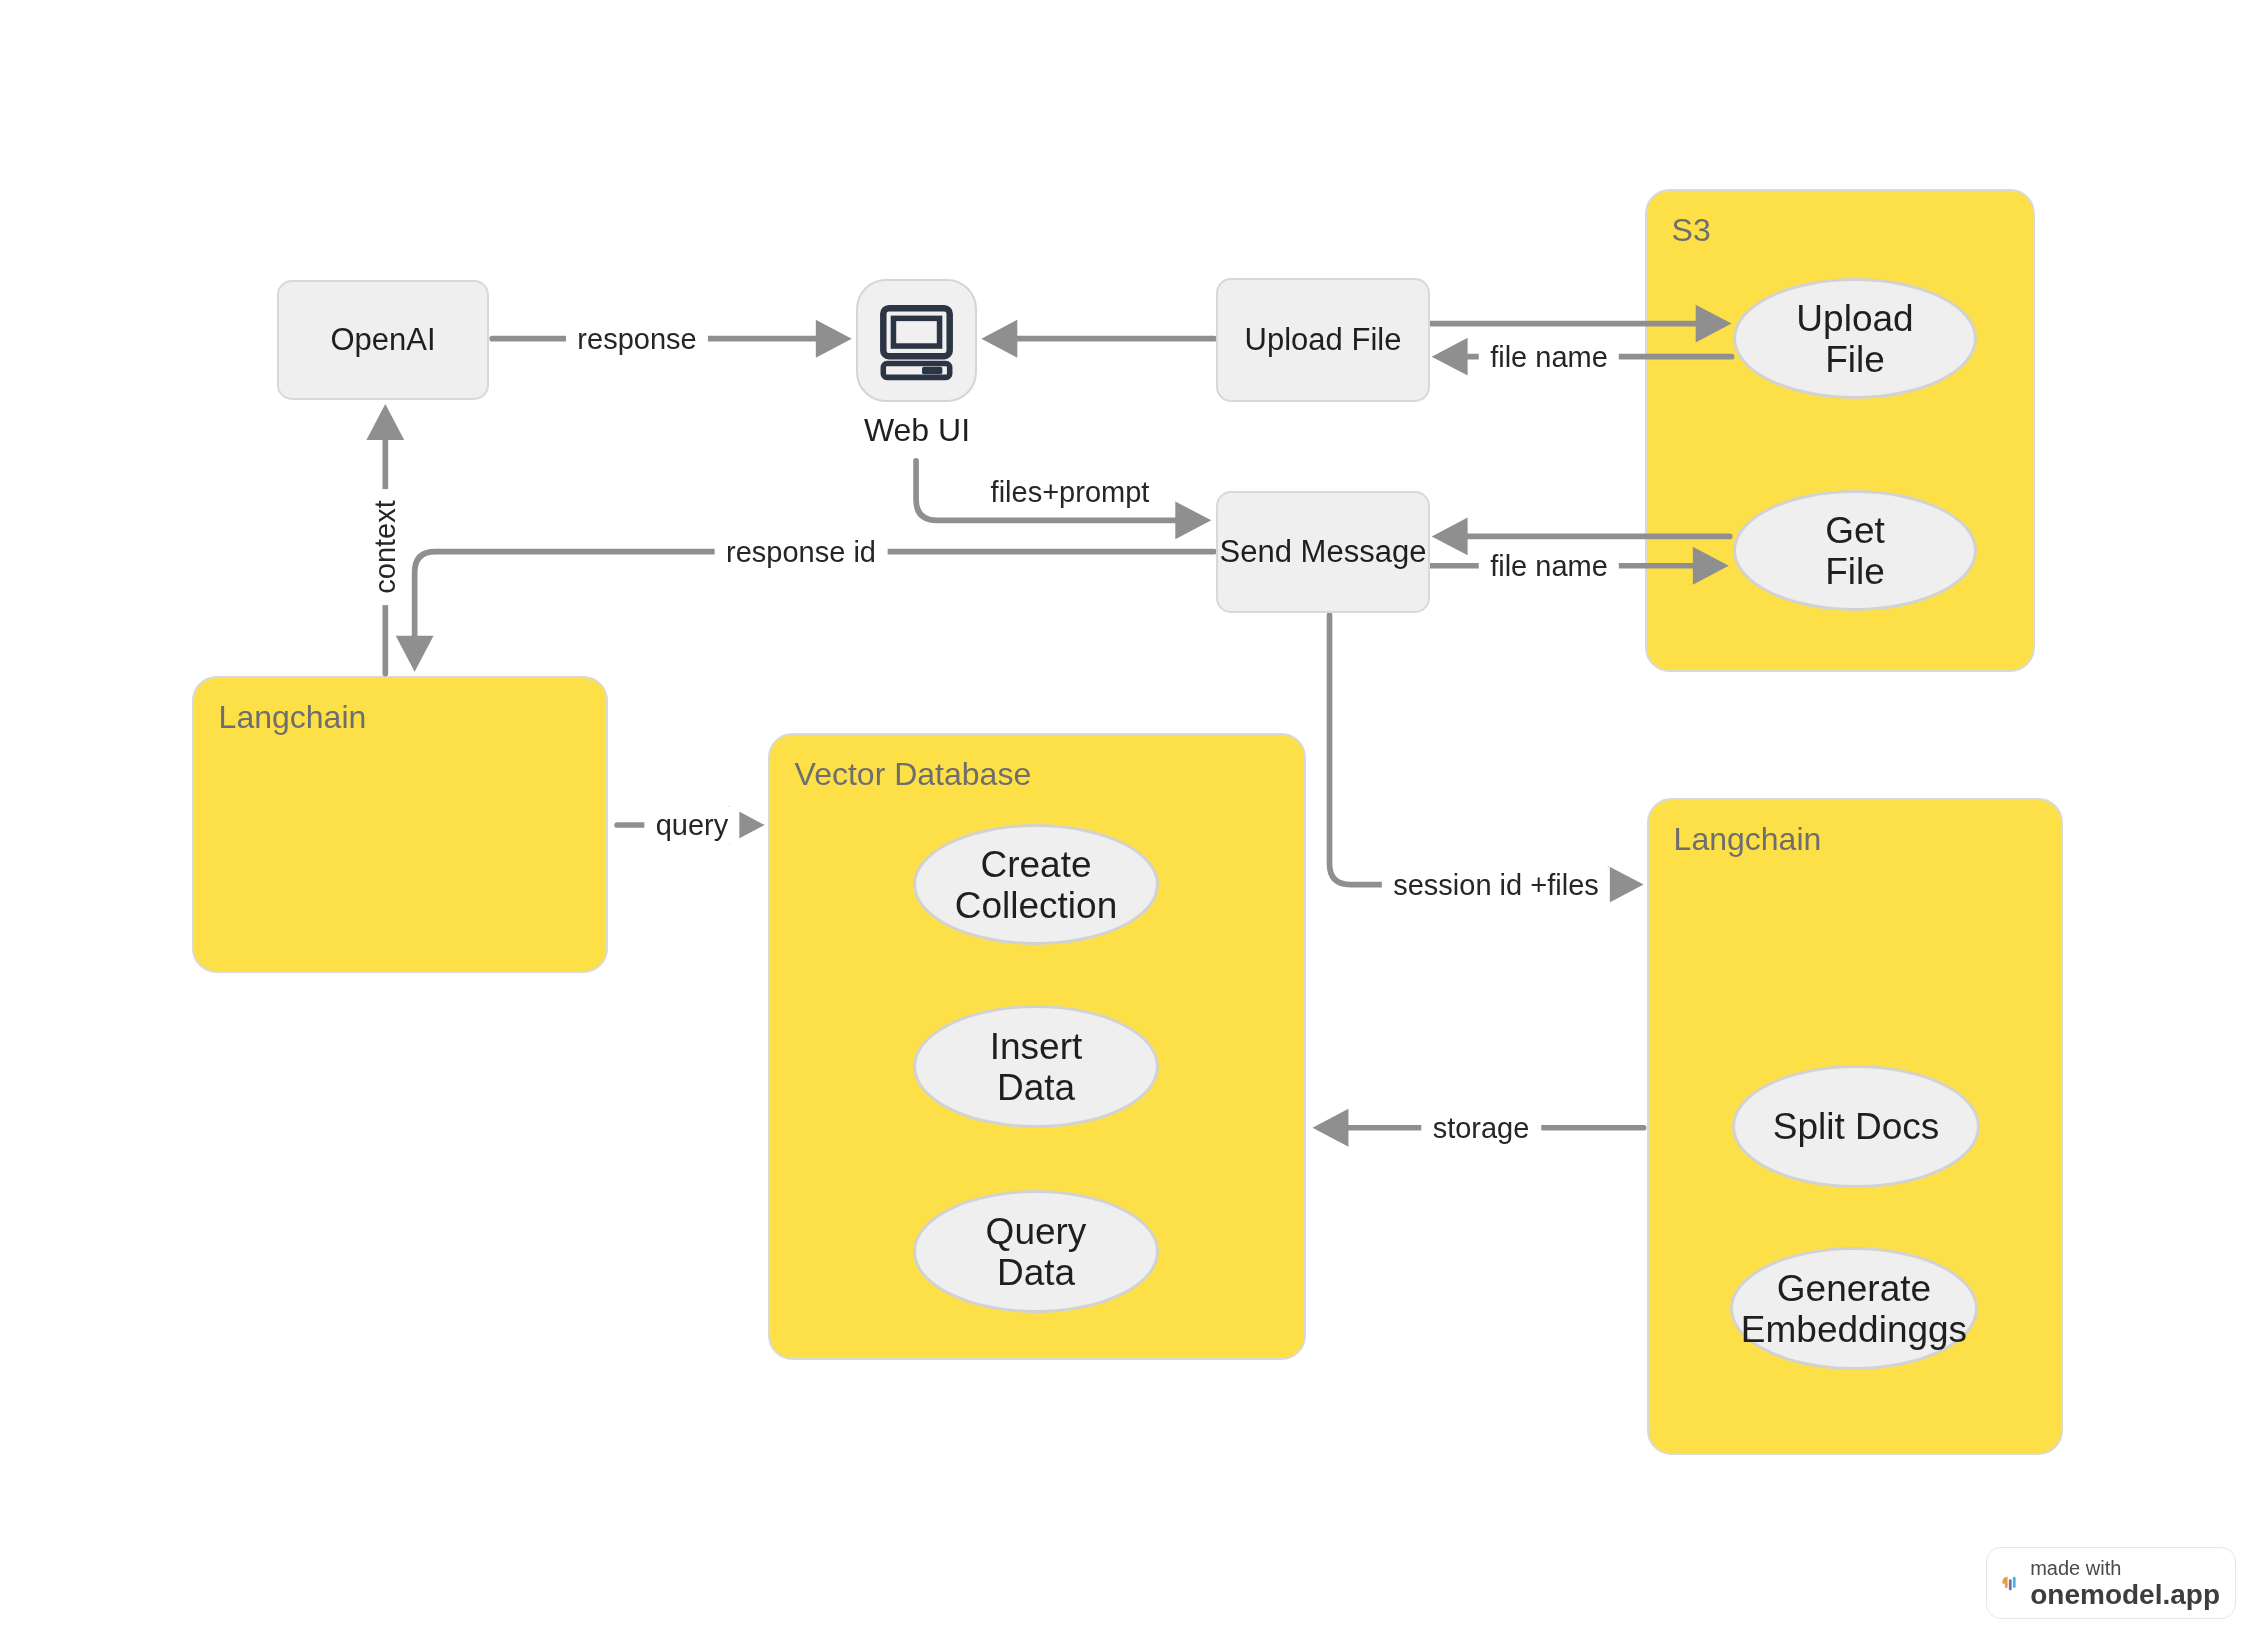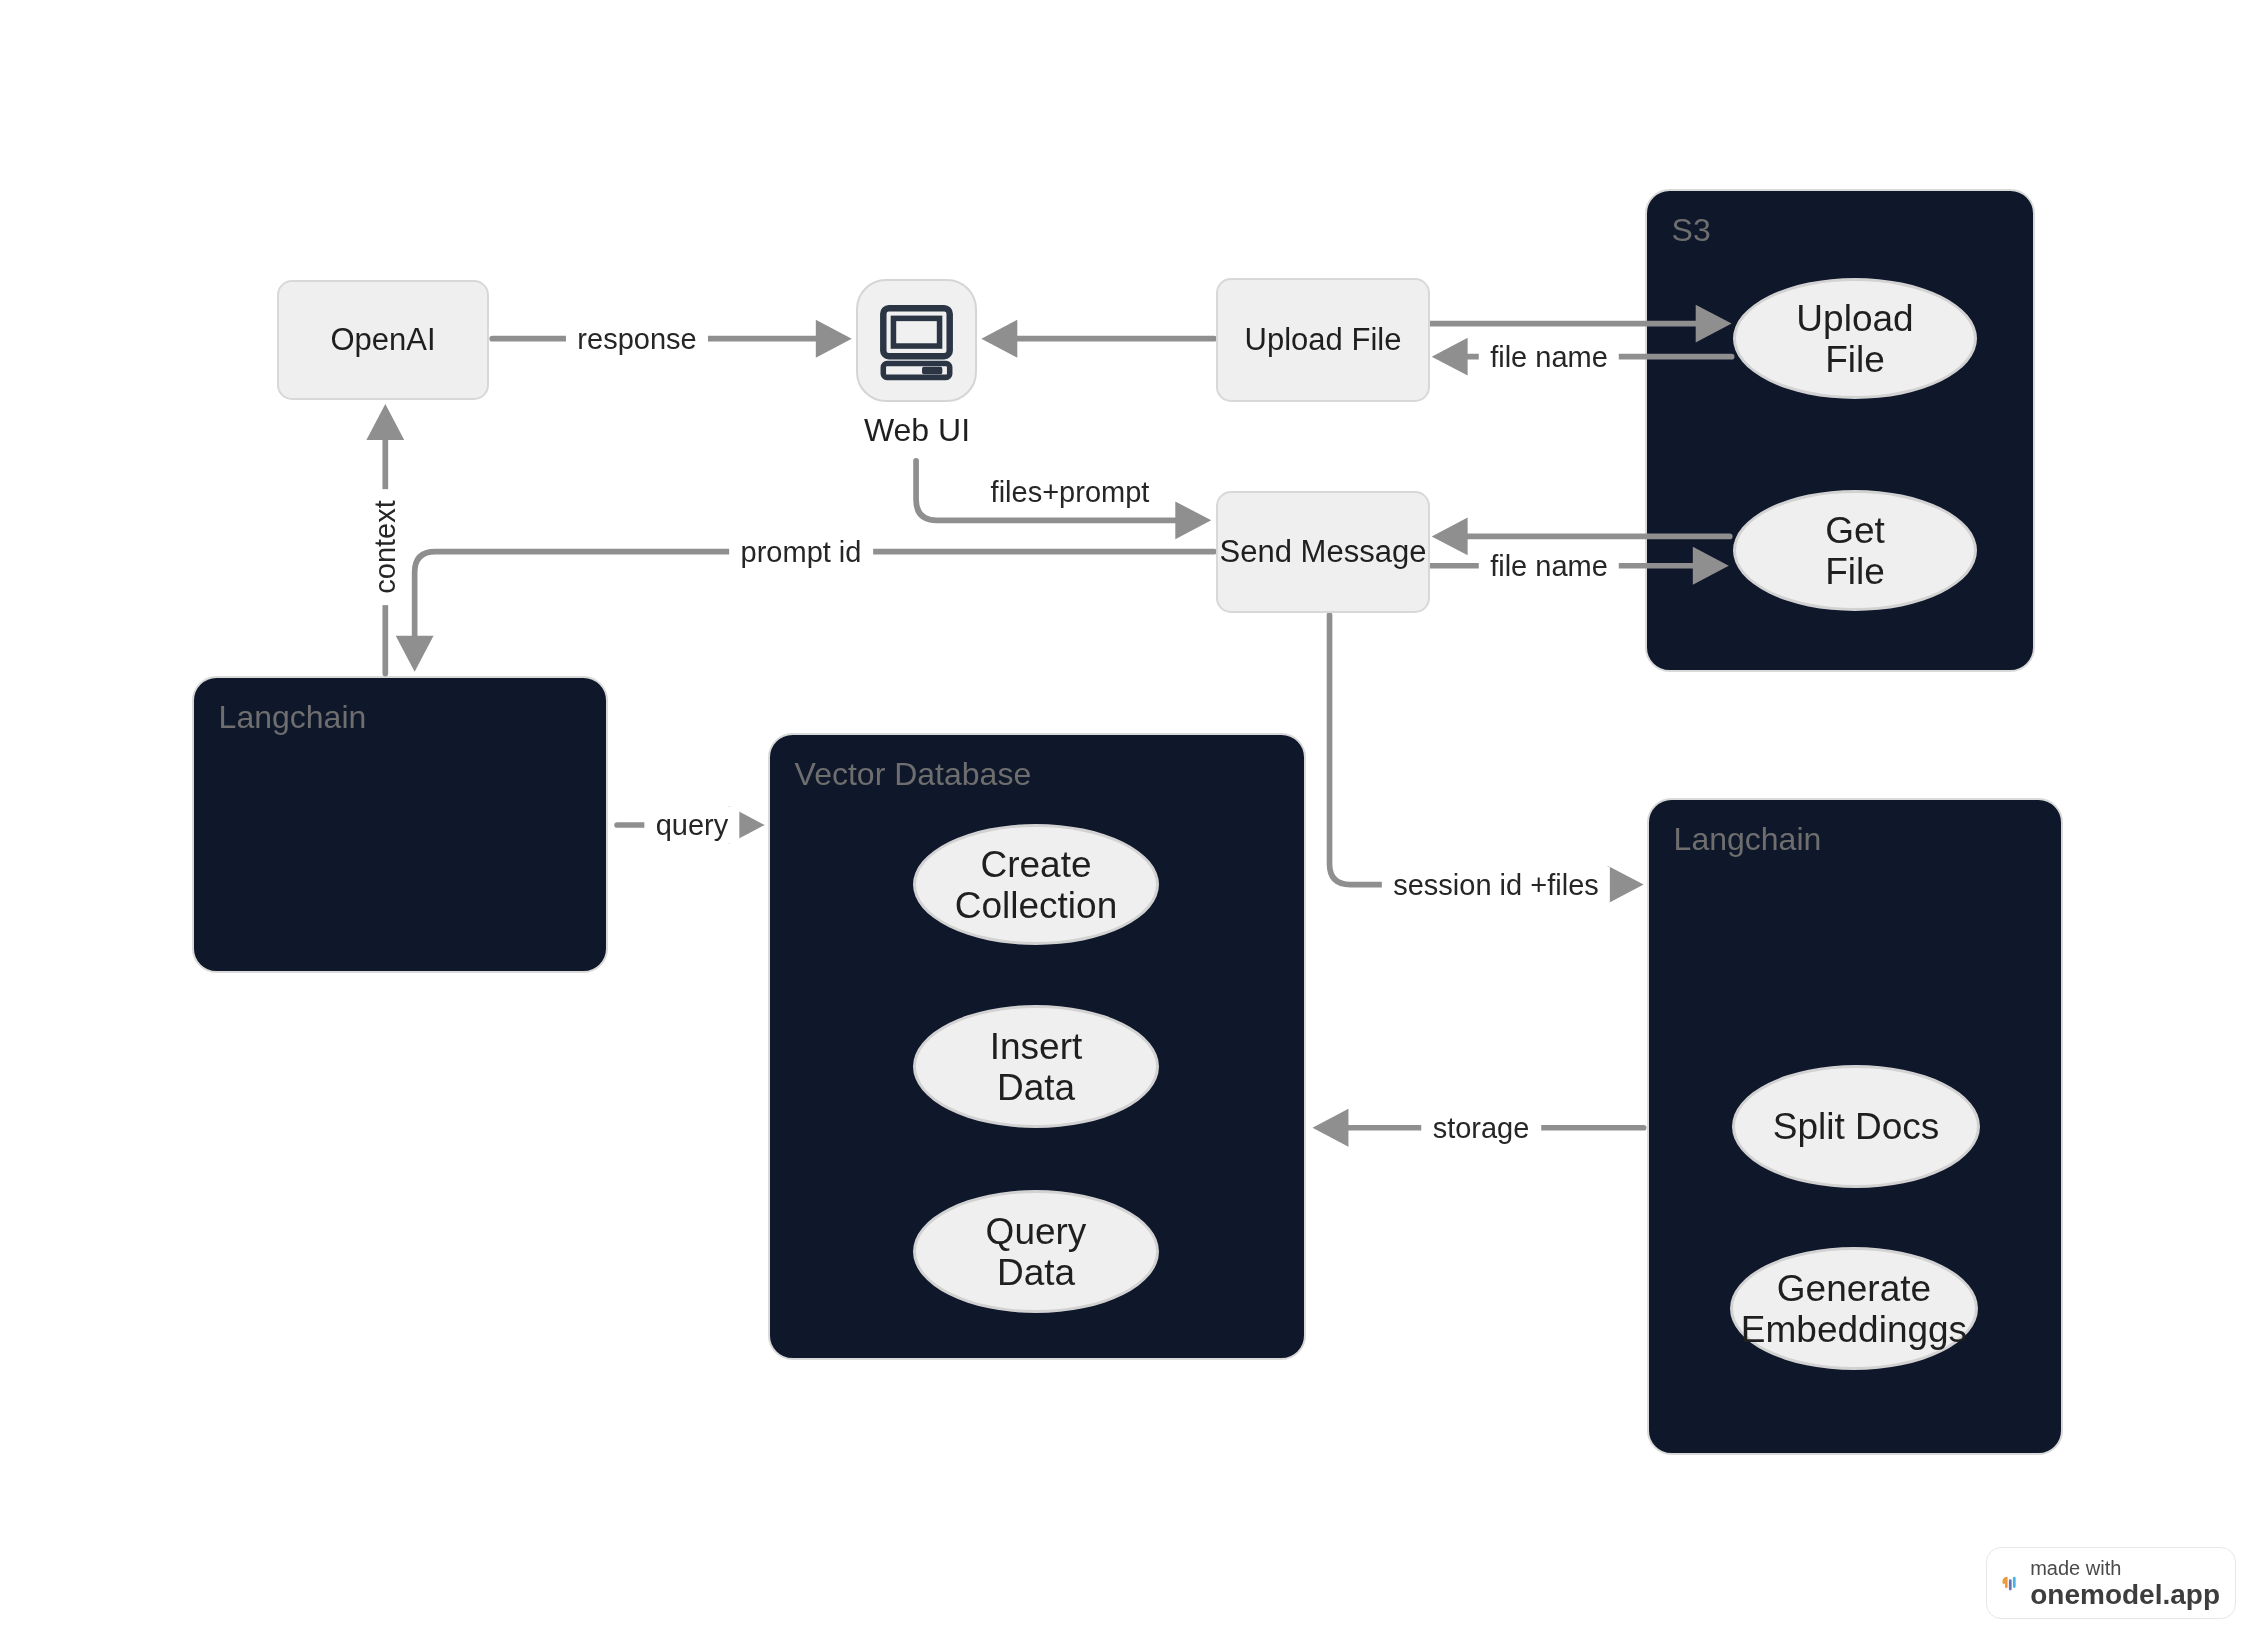--- a/index.html
+++ b/index.html
@@ -1,21 +1,21 @@
 <!DOCTYPE html>
 <html style="font-size:15px"><head>
 <meta charset="utf-8">
 <style>
   html,body { margin:0; padding:0; background:#ffffff; }
   .stage {
     position:relative; width:2256px; height:1650px; background:#ffffff;
     font-family:"Liberation Sans","DejaVu Sans",sans-serif; overflow:hidden;
   }
   .container-box {
-    position:absolute; background:#0f172a; border:2.8px solid #d9d9d9;
+    position:absolute; background:#fde047; border:2.8px solid #d9d9d9;
     border-radius:24.6px; box-sizing:border-box;text-align:right;
   }
   .container-label {
     position:absolute; left:24.6px; top:21px; color:#6e6e6e; font-size:32px;
   }
   .node-box {
     position:absolute; background:#efeff0; border:2.8px solid #d8d8d8;
     border-radius:15px; box-sizing:border-box; display:flex;
     align-items:center; justify-content:center;
     color:#1f1f1f; font-size:31px; white-space:nowrap;
@@ -138,21 +138,21 @@
 
 
   <div class="ellipse" style="left:1732px; top:1065px; width:248px; height:123px;">Split Docs</div>
 
   <div class="ellipse" style="left:1730px; top:1247px; width:248px; height:123px;">Generate
 Embeddinggs</div>
 
   <div class="edge-label" style="left:637px; top:339px;">response</div>
   <div class="edge-label" style="left:1549px; top:357px;">file name</div>
   <div class="edge-label" style="left:1070px; top:492px;">files+prompt</div>
-  <div class="edge-label" style="left:801px; top:552px;">prompt id</div>
+  <div class="edge-label" style="left:801px; top:552px;">response id</div>
   <div class="edge-label" style="left:1549px; top:566px;">file name</div>
   <div class="edge-label vertical" style="left:385px; top:547px;">context</div>
   <div class="edge-label" style="left:692px; top:825px;">query</div>
   <div class="edge-label" style="left:1496px; top:885px;">session id +files</div>
   <div class="edge-label" style="left:1481px; top:1128px;">storage</div>
 
   <div class="badge">
     <svg width="49" height="49" viewBox="0 0 60 60">
       <path d="M7 26 C7 15 11 10.5 17 9.5 L17 43" fill="none" stroke="#EC9B3D" stroke-width="11" stroke-linecap="round"></path>
       <path d="M33 19 L33 52" fill="none" stroke="#6F6DB0" stroke-width="11" stroke-linecap="round"></path>

